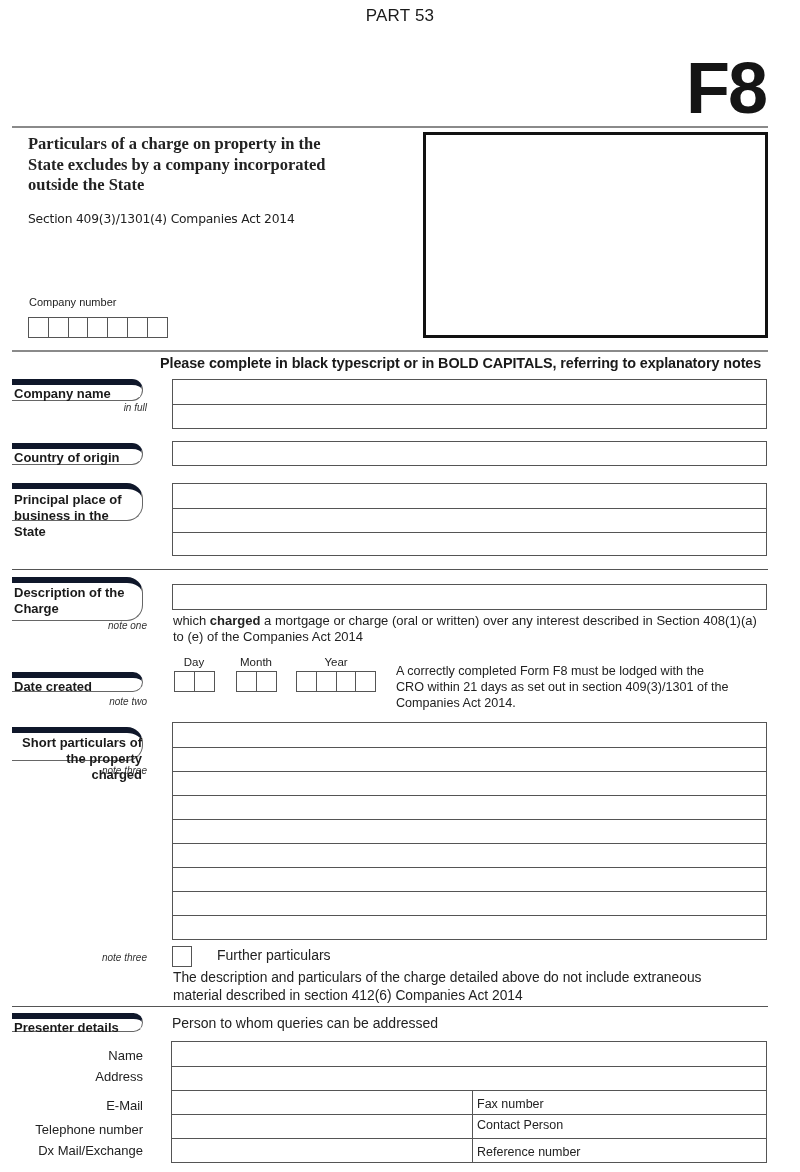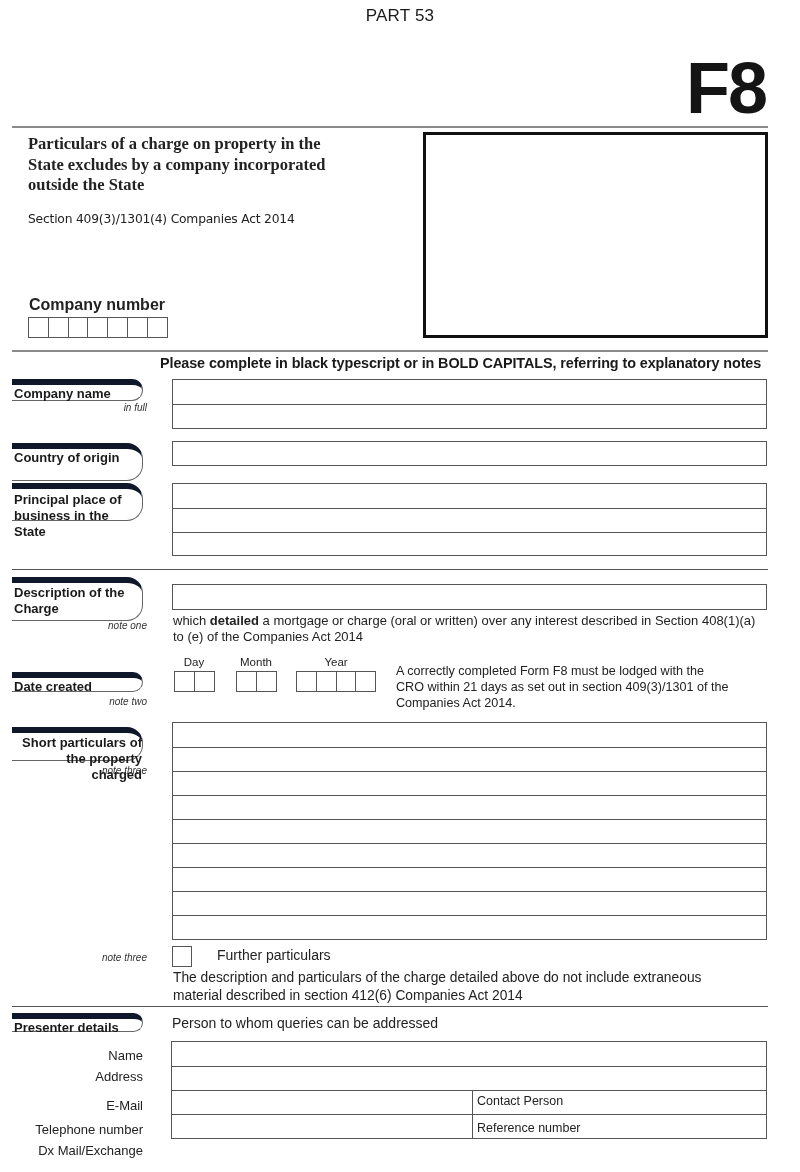--- a/index.html
+++ b/index.html
@@ -11,21 +11,21 @@
   .form-code { right: 34px; top: 52px; font-size: 72px; font-weight: 900; font-family: "Liberation Sans", sans-serif; color: #151515; letter-spacing: -2px; line-height: 1; }
 
   .hr { height: 2px; background: #8a8a8a; left: 12px; width: 756px; }
   .hr.thin { height: 1px; background: #555; }
 
   .title-block { left: 28px; top: 134px; width: 330px; font-family: "Liberation Serif", serif; font-weight: bold; font-size: 16.5px; line-height: 20.5px; color: #222; }
   .section-ref { left: 28px; top: 212px; font-size: 12.3px; color: #222; font-family: "DejaVu Sans", sans-serif; letter-spacing: -0.2px; }
 
   .stamp-box { left: 423px; top: 132px; width: 345px; height: 206px; border: 3px solid #111; }
 
-  .cn-label { left: 29px; top: 296px; font-size: 16px; color: #222; font-weight: bold; }
+  .cn-label { left: 29px; top: 296px; font-size: 11px; color: #222; }
   .digit-row { display: flex; }
   .digit-row .cell { width: 20.8px; height: 21px; border: 1px solid #555; margin-left: -1px; }
   .digit-row .cell:first-child { margin-left: 0; }
 
   .instruction { left: 160px; top: 355px; font-size: 14.4px; font-weight: bold; color: #1a1a1a; letter-spacing: -0.1px; }
 
   .pill { left: 12px; width: 131px; border-top: 6px solid #0f172a; border-bottom: 1px solid #666; border-right: 1px solid #666; border-radius: 0 16px 16px 0; font-weight: bold; font-size: 13px; line-height: 16px; padding: 1px 0 1px 2px; color: #1a1a1a; }
   .note { font-style: italic; font-size: 10px; color: #333; text-align: right; width: 131px; left: 16px; }
 
   .field { border: 1px solid #555; left: 172px; width: 595px; }
@@ -77,21 +77,21 @@
 
 <div class="abs pill" style="top:379px; height:22px;">
   <span>Company name</span>
 </div>
 <div class="abs note" style="top:402px;">in full</div>
 <div class="abs field" style="top:379px; height:50px;">
   <div class="row" style="height:24px;"></div>
   <div class="row" style="height:24px;"></div>
 </div>
 
-<div class="abs pill" style="top:443px; height:38px;">
+<div class="abs pill" style="top:443px; height:22px;">
   <span>Country of origin</span>
 </div>
 <div class="abs field" style="top:441px; height:25px;"></div>
 
 <div class="abs pill" style="top:483px; height:38px; padding-top:3px;">
   <div>Principal place of</div>
   <div>business in the State</div>
 </div>
 <div class="abs field" style="top:483px; height:73px;">
   <div class="row" style="height:24px;"></div>
@@ -101,21 +101,21 @@
 
 <div class="abs hr thin" style="top:569px;"></div>
 
 <div class="abs pill" style="top:577px; height:44px; padding-top:2px;">
   <div>Description of the</div>
   <div>Charge</div>
 </div>
 <div class="abs note" style="top:620px;">note one</div>
 <div class="abs field" style="top:584px; height:26px;"></div>
 <div class="abs body-text" style="left:173px; top:613px; width:600px;">
-  <div><span>which </span><b>detailed</b><span> a mortgage or charge (oral or written) over any interest described in Section 408(1)(a)</span></div>
+  <div><span>which </span><b>charged</b><span> a mortgage or charge (oral or written) over any interest described in Section 408(1)(a)</span></div>
   <div>to (e) of the Companies Act 2014</div>
 </div>
 
 <div class="abs pill" style="top:672px; height:20px;">
   <span>Date created</span>
 </div>
 <div class="abs note" style="top:696px;">note two</div>
 
 <div class="abs date-lbl" style="left:174px; top:656px; width:40px;">Day</div>
 <div class="abs date-lbl" style="left:236px; top:656px; width:40px;">Month</div>
@@ -177,19 +177,23 @@
 <div class="abs pres-label" style="top:1069px;">Address</div>
 <div class="abs pres-label" style="top:1098px;">E-Mail</div>
 <div class="abs pres-label" style="top:1122px;">Telephone number</div>
 <div class="abs pres-label" style="top:1143px;">Dx Mail/Exchange</div>
 
 <div class="abs pres-table">
   <div class="prow"></div>
   <div class="prow"></div>
   <div class="prow">
     <div class="lcell"></div>
+    <div class="rcell"><span>Fax number</span></div>
+  </div>
+  <div class="prow">
+    <div class="lcell"></div>
     <div class="rcell" style="padding-top:3px;"><span>Contact Person</span></div>
   </div>
   <div class="prow">
     <div class="lcell"></div>
     <div class="rcell"><span>Reference number</span></div>
   </div>
 </div>
 
 </body></html>

